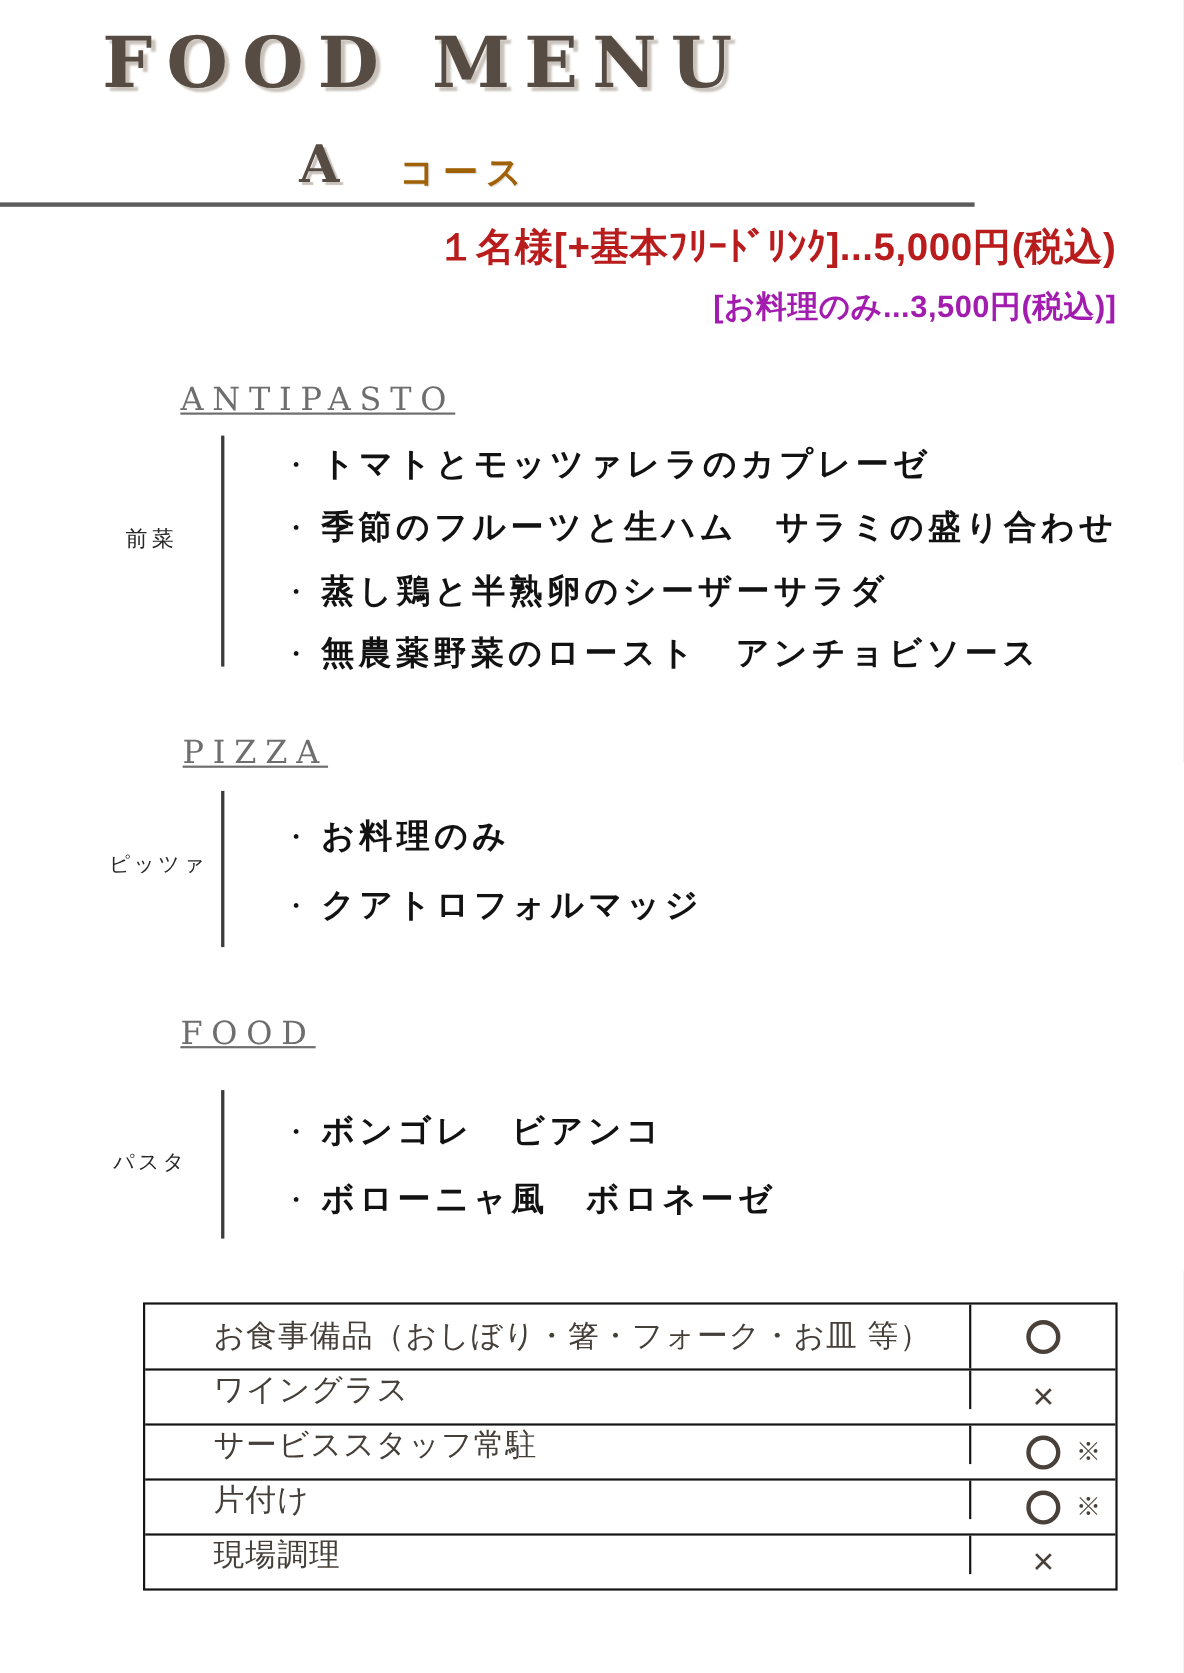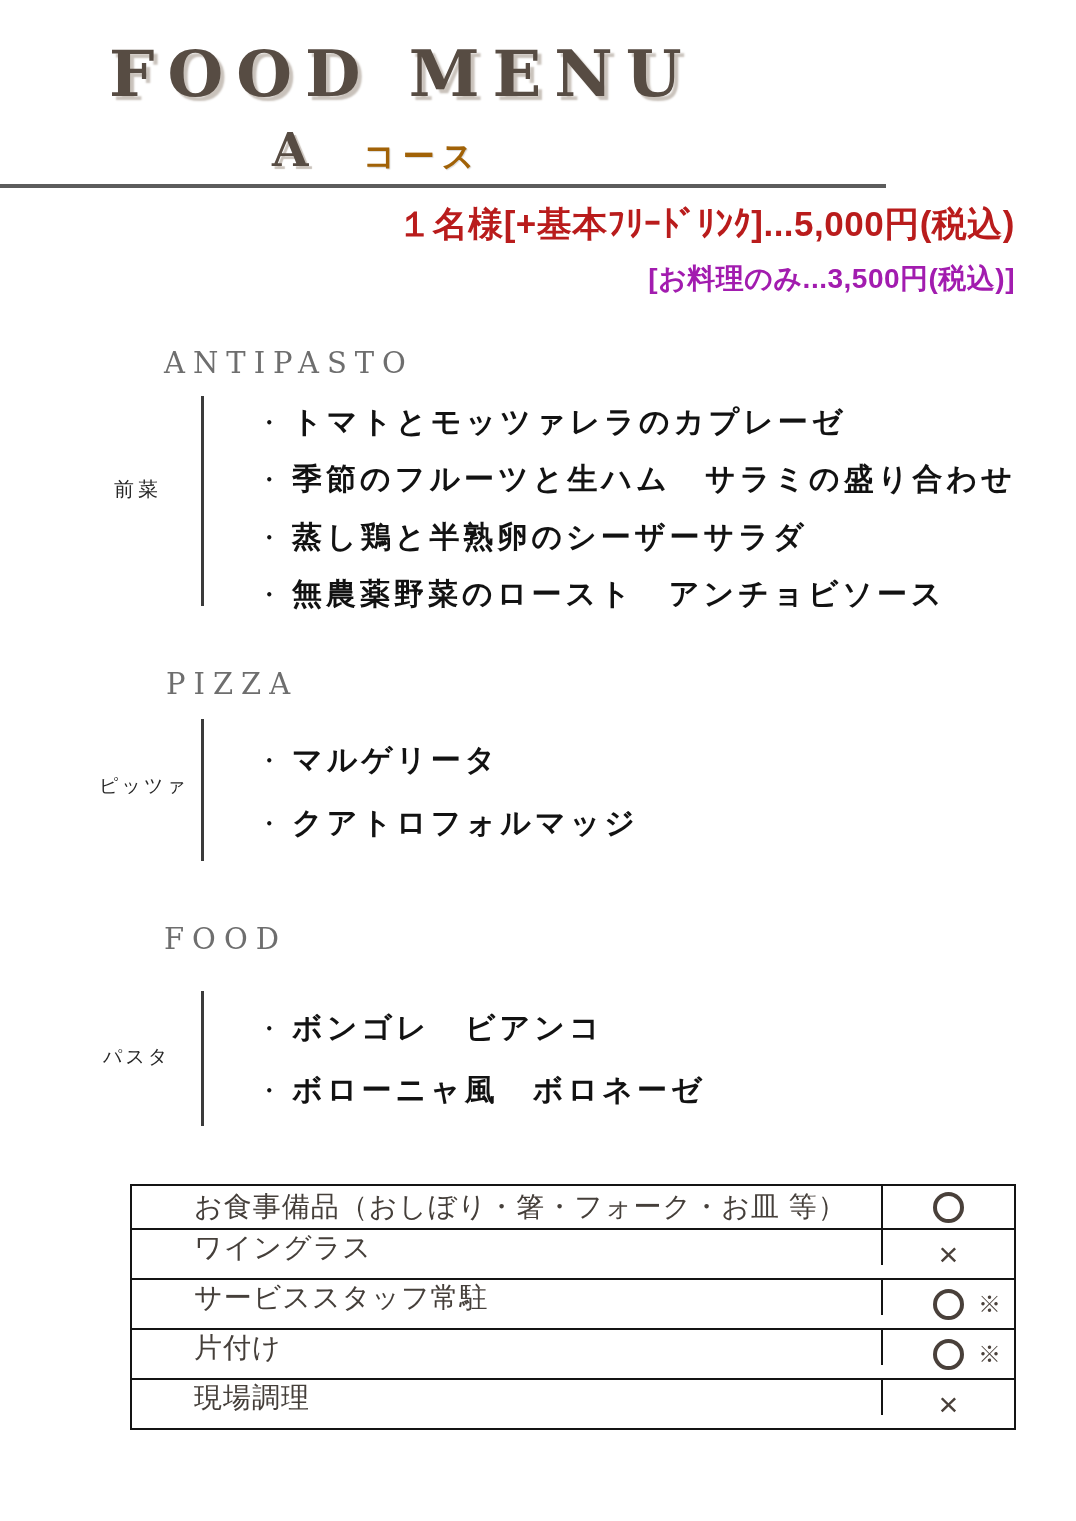--- a/index.html
+++ b/index.html
@@ -5,21 +5,21 @@
   html,body { margin:0; padding:0; background:#e8e8e8; }
   .page {
     position:relative; width:1076px; height:1521px; margin:0 auto;
     background:#ffffff; overflow:hidden;
     font-family:"Liberation Sans", sans-serif; color:#141414;
   }
   .abs { position:absolute; }
 
   
   .page-title {
-    left:93px; top:20px; margin:16px;
+    left:93px; top:20px; margin:0;
     font-family:"DejaVu Serif", serif; font-weight:700;
     font-size:64px; letter-spacing:13px; color:#574c43;
     text-shadow:4px 4px 2px #c9c2bb;
     white-space:nowrap;
   }
   .course-letter {
     left:272px; top:126px;
     font-family:"DejaVu Serif", serif; font-weight:700;
     font-size:47px; color:#574c43; text-shadow:3px 3px 1px #c9c2bb;
     line-height:1;
@@ -38,40 +38,40 @@
   }
   .price-sub {
     right:61px; top:260px;
     font-size:28px; font-weight:600; color:#a21caf; letter-spacing:0.5px;
     white-space:nowrap;
   }
 
   
   .section-heading {
     margin:0; font-family:"DejaVu Serif", serif; font-weight:400;
-    font-size:29px; letter-spacing:8px; color:#6e6e6e; white-space:nowrap;
+    font-size:29px; letter-spacing:8px; color:#6e6e6e; white-space:nowrap;text-decoration:underline;
   }
   .vline { width:3px; background:#3b3b3b; left:201px; }
   .side-label {
     color:#262626; letter-spacing:4px; white-space:nowrap; font-weight:500;
   }
   .menu-item {
     left:258px; display:flex; align-items:center; white-space:nowrap;
     font-weight:700; font-size:30px; letter-spacing:4px; color:#121212;
   }
   .bullet { font-size:22px; margin-right:8px; font-weight:700; }
 
   
   .service-table {
     left:130px; top:1184px; width:886px;
     border:2px solid #141414; box-sizing:border-box; background:#fff;
   }
   .srow { display:flex; border-bottom:2px solid #141414; }
   .srow:last-child { border-bottom:none; }
-  .srow.tall .slabel, .srow.tall .smark { height:42px; }
+  .srow.tall .slabel, .srow.tall .smark { height:58px; }
   .slabel {
     flex:1; height:35px; border-right:2px solid #141414;
     display:flex; align-items:center; padding-left:62px;
     font-size:28px; color:#453f3a; letter-spacing:1px; white-space:nowrap;
   }
   .smark {
     width:131px; height:48px; position:relative;
     display:flex; align-items:center; justify-content:center;
   }
   .mark.ring {
@@ -115,21 +115,21 @@
   <div class="abs menu-item" style="top:574px;">
     <span class="bullet">・</span>
     <span>無農薬野菜のロースト　アンチョビソース</span>
   </div>
 
   <h2 class="abs section-heading" style="left:166px; top:667px;">PIZZA</h2>
   <div class="abs vline" style="top:719px; height:142px;"></div>
   <div class="abs side-label" style="left:99px; top:773px; font-size:19px; letter-spacing:3px;">ピッツァ</div>
   <div class="abs menu-item" style="top:740px;">
     <span class="bullet">・</span>
-    <span>マルゲリータ</span>
+    <span>お料理のみ</span>
   </div>
   <div class="abs menu-item" style="top:803px;">
     <span class="bullet">・</span>
     <span>クアトロフォルマッジ</span>
   </div>
 
   <h2 class="abs section-heading" style="left:164px; top:922px;">FOOD</h2>
   <div class="abs vline" style="top:991px; height:135px;"></div>
   <div class="abs side-label" style="left:103px; top:1044px; font-size:19px; letter-spacing:3px;">パスタ</div>
   <div class="abs menu-item" style="top:1008px;">

